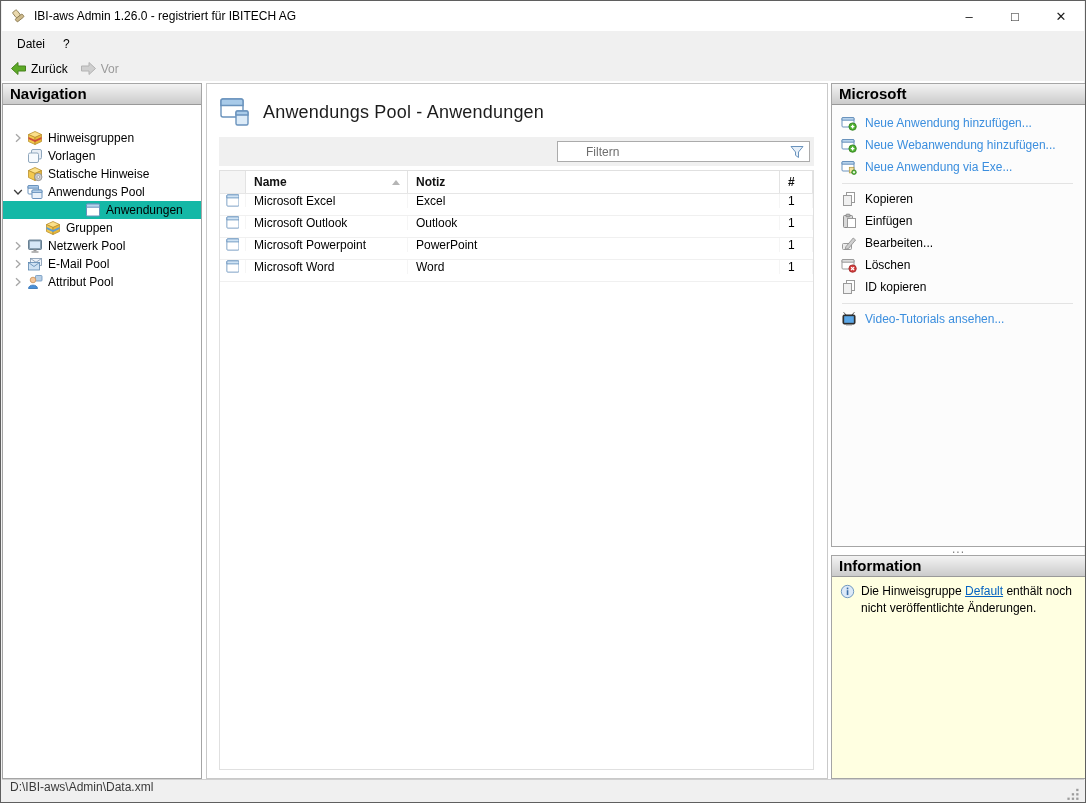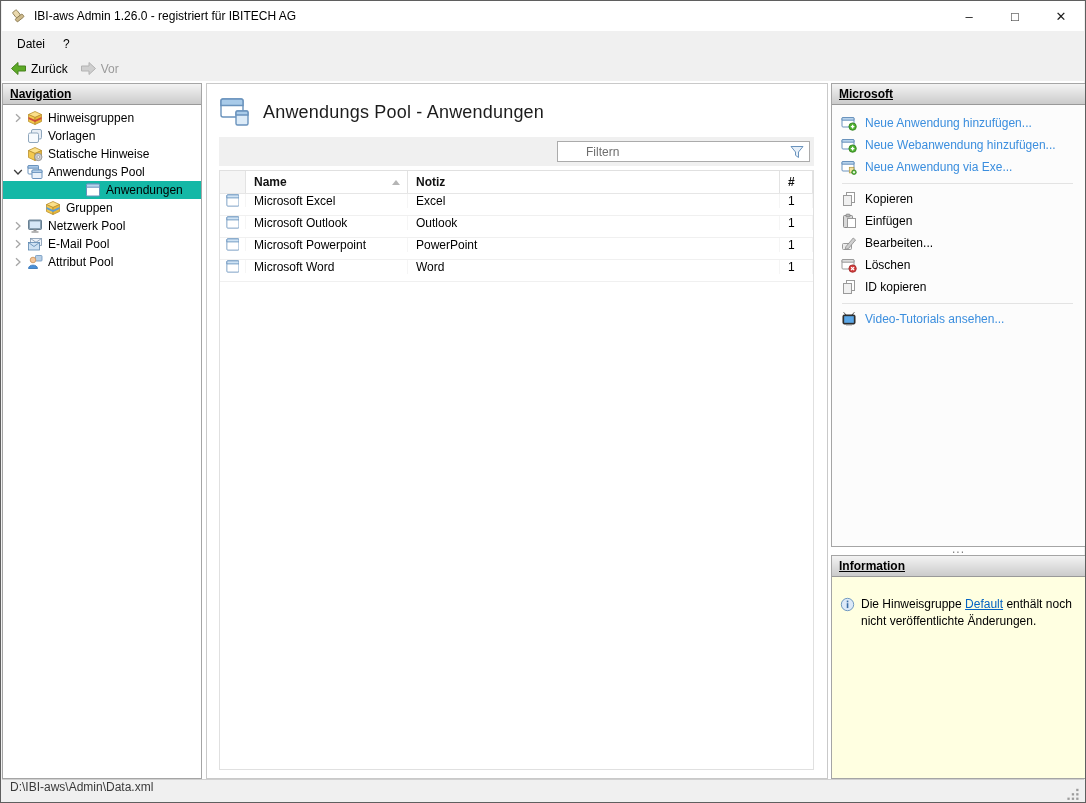--- a/index.html
+++ b/index.html
@@ -22,26 +22,26 @@
   .menu-item { font-size: 12px; color: #000; padding: 3px 9px; cursor: pointer; }
   
   .toolbar { position: absolute; top: 55px; left: 1px; right: 1px; height: 25px;
     background: #f0f0f0; display: flex; align-items: center; padding-left: 4px; gap: 4px; }
   .tool-btn { display: flex; align-items: center; gap: 4px; font-size: 12px; padding: 2px 4px; cursor: pointer; }
   .tool-btn .lbl { color: #000; }
   .tool-btn.disabled .lbl { color: #9a9a9a; }
   
   .content-bg { position: absolute; left: 1px; right: 1px; top: 80px; height: 700px; background: #fff; }
   
-  .panel-header { height: 21px; line-height: 20px; padding: 0 7px; font-size: 12px; font-weight: bold;
-    color: #000; background: linear-gradient(#f3f3f3, #cbcbcb); border-bottom: 1px solid #999; text-decoration: underline; }
+  .panel-header { height: 21px; line-height: 20px; padding: 0 7px; font-size: 15px; font-weight: bold;
+    color: #000; background: linear-gradient(#f3f3f3, #cbcbcb); border-bottom: 1px solid #999; }
   
   .nav-panel { position: absolute; left: 1px; top: 82px; width: 200px; height: 696px;
     background: #fff; border: 1px solid #a5a5a5; }
-  .tree { padding-top: 4px; }
+  .tree { padding-top: 4px; margin-top: 20px; }
   .tree-item { display: flex; align-items: center; height: 18px; font-size: 12px; color: #000; cursor: pointer; }
   .tree-item .chev { width: 14px; height: 14px; margin-left: 8px; flex: 0 0 auto; display: inline-flex; }
   .tree-item.lvl1 .chev { margin-left: 26px; }
   .tree-item .ticon { width: 16px; height: 16px; margin: 0 5px 0 2px; flex: 0 0 auto; display: inline-flex; }
   .tree-item.selected { background: #14b8a6; padding-left: 40px; }
   
   .main-panel { position: absolute; left: 205px; top: 82px; width: 622px; height: 696px;
     background: #fff; border: 1px solid #c9c9c9; }
   .main-title-row { position: absolute; top: 11px; left: 12px; right: 13px; height: 34px;
     display: flex; align-items: center; gap: 12px; }
@@ -77,21 +77,21 @@
   .actions-body { padding: 7px 8px 0 9px; }
   .action-item { display: flex; align-items: center; gap: 8px; height: 22px; font-size: 12px; cursor: pointer; }
   .action-item .aicon { width: 16px; height: 16px; flex: 0 0 auto; display: inline-flex; }
   .action-item.link .albl { color: #3b8ede; }
   .action-item.normal .albl { color: #000000; }
   .sep { border-top: 1px solid #e3e3e3; margin: 5px 4px 4px 1px; }
   .splitter { position: absolute; top: 464px; left: 0; right: 0; height: 8px; text-align: center; cursor: row-resize; }
   .splitter span { font-size: 12px; line-height: 4px; color: #7d7d7d; letter-spacing: 1px; display: inline-block; vertical-align: top; }
   .info-panel { position: absolute; top: 472px; left: 0; right: 0; bottom: 0;
     border: 1px solid #a5a5a5; display: flex; flex-direction: column; background: #ffffe1; }
-  .info-body { flex: 1; padding: 19px 8px; display: flex; gap: 6px; align-items: flex-start;
+  .info-body { flex: 1; padding: 6px 8px; display: flex; gap: 6px; align-items: flex-start;
     font-size: 12px; color: #000; line-height: 1.4; }
   .info-icon { width: 15px; height: 15px; flex: 0 0 auto; display: inline-flex; margin-top: 1px; }
   .info-text a { color: #0563c1; text-decoration: underline; cursor: pointer; }
   
   .statusbar { position: absolute; left: 1px; right: 1px; bottom: 1px; height: 22px;
     background: #f0f0f0; border-top: 1px solid #cfcfcf; display: flex; align-items: flex-start;
     padding: 0 4px 0 8px; font-size: 12px; color: #3a3a3a; }
   .resize-grip { margin-left: auto; display: inline-flex; align-self: flex-end; cursor: nwse-resize; }
 </style>
 </head>

